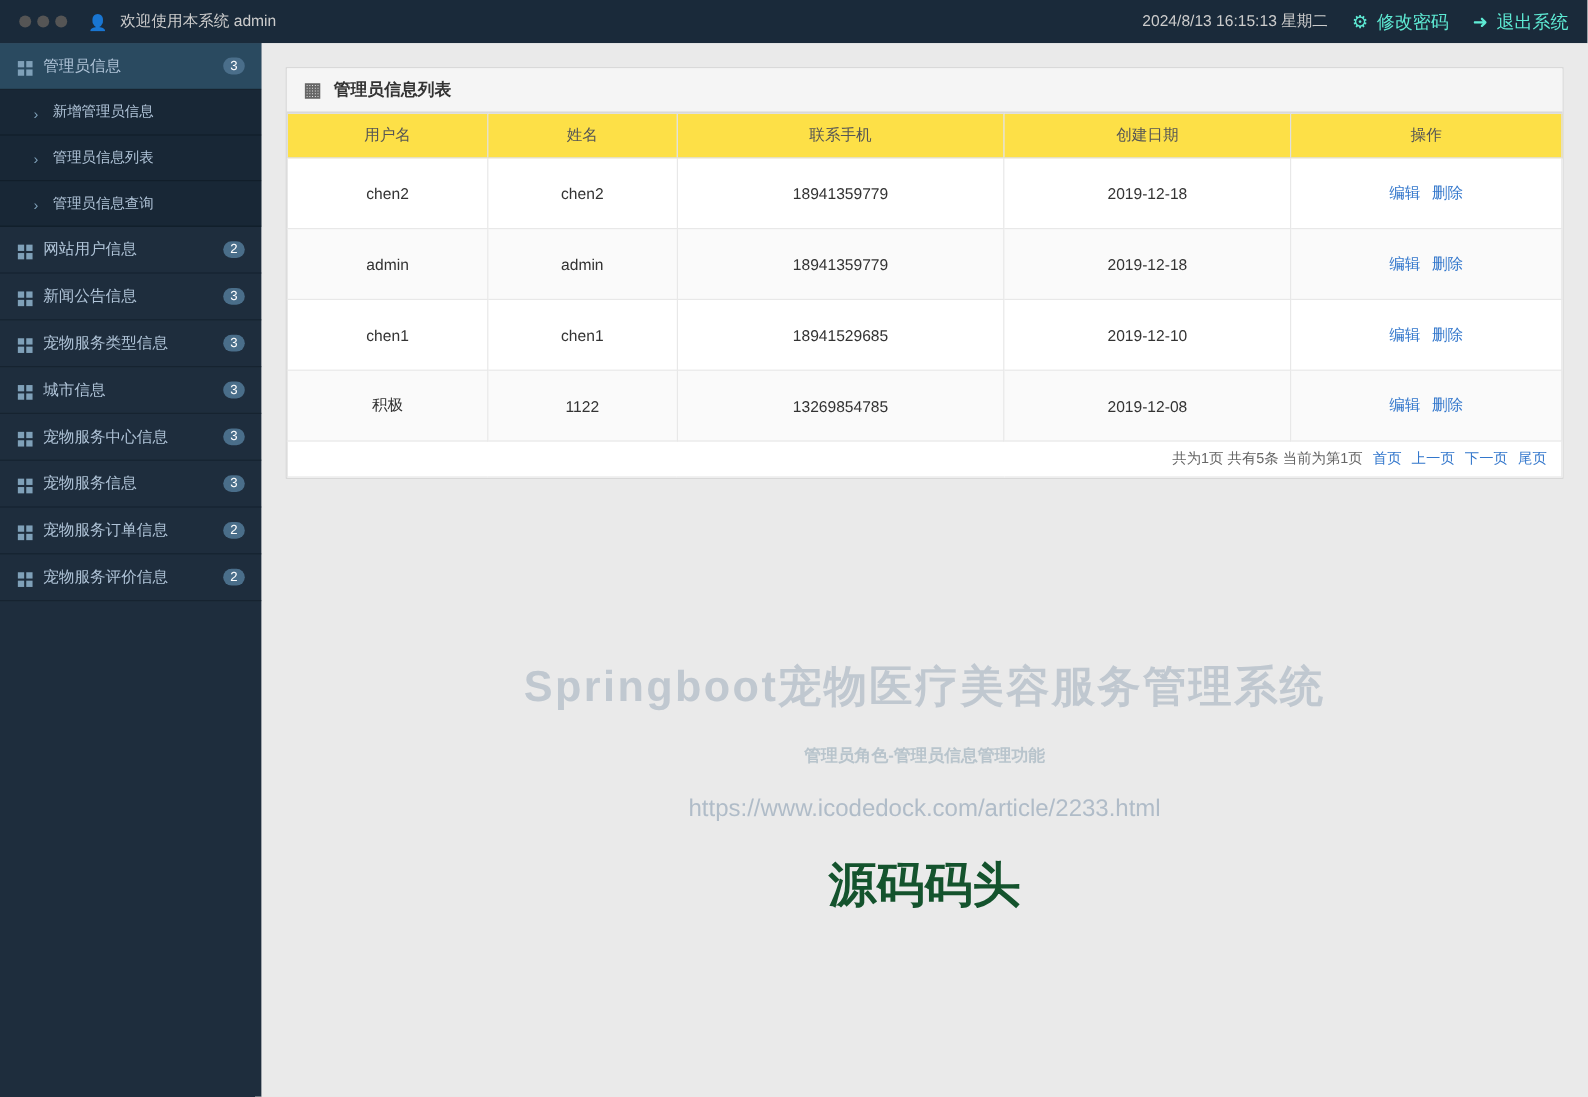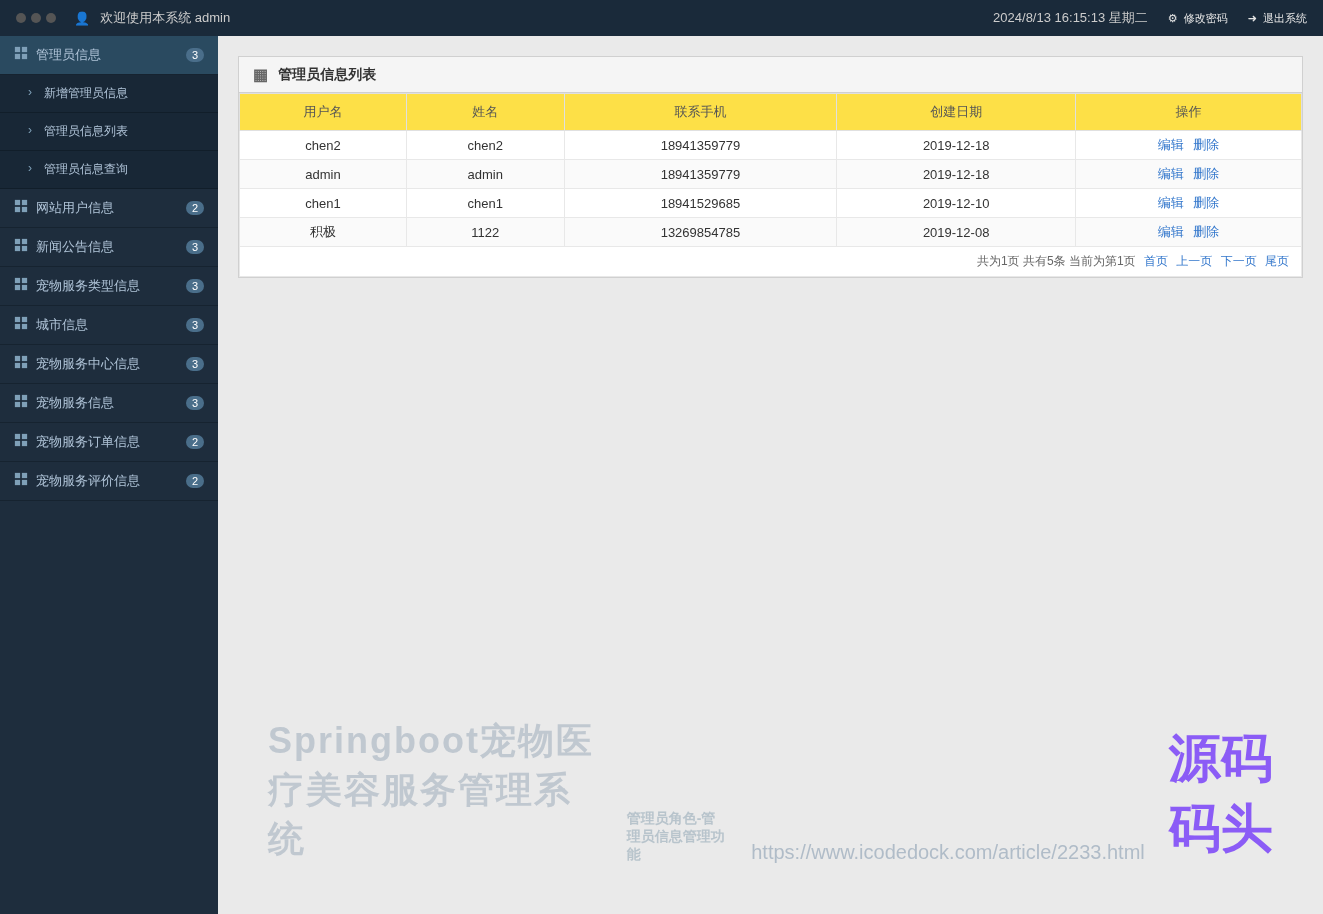--- a/index.html
+++ b/index.html
@@ -14,21 +14,21 @@
       justify-content: space-between;
       padding: 0 16px;
       color: #ccc;
       font-size: 13px;
       flex-shrink: 0;
     }
     .topbar-left { display: flex; align-items: center; gap: 10px; }
     .topbar-left .win-btns { display: flex; gap: 5px; margin-right: 8px; }
     .win-btn { width: 10px; height: 10px; border-radius: 50%; background: #555; }
     .topbar-right { display: flex; align-items: center; gap: 20px; }
-    .topbar-right a { color: #e5e5e5; text-decoration: none; font-size: 11px; cursor: pointer; }
+    .topbar-right a { color: #5eead4; text-decoration: none; font-size: 15px; cursor: pointer; }
     .gear-icon, .arrow-icon { display: inline-block; margin-right: 3px; }
 
     
     .layout { display: flex; flex: 1; }
 
     
     .sidebar {
       width: 218px;
       background: #1e2d3d;
       flex-shrink: 0;
@@ -38,21 +38,21 @@
     .sidebar-item {
       display: flex;
       align-items: center;
       justify-content: space-between;
       padding: 10px 14px;
       cursor: pointer;
       border-bottom: 1px solid #162330;
       transition: background 0.2s;
     }
     .sidebar-item.active { background: #2a4a60; }
-    .sidebar-item-left { display: flex; align-items: flex-start; gap: 8px; }
+    .sidebar-item-left { display: flex; align-items: flex-end; gap: 8px; }
     .sidebar-icon { width: 14px; height: 14px; display: inline-flex; align-items: center; justify-content: center; }
     .sidebar-icon svg { width: 14px; height: 14px; fill: #7fa0b8; }
     .badge {
       background: #4a6e8a;
       color: #fff;
       border-radius: 10px;
       padding: 1px 6px;
       font-size: 11px;
       min-width: 18px;
       text-align: center;
@@ -97,21 +97,21 @@
       background: #fde047;
     }
     th {
       padding: 9px 12px;
       border: 1px solid #e0e0e0;
       text-align: center;
       color: #555;
       font-weight: normal;
     }
     td {
-      padding: 5px 12px;
+      padding: 20px 12px;
       border: 1px solid #e8e8e8;
       text-align: center;
       color: #333;
     }
     tr:nth-child(even) td { background: #fafafa; }
     tr:nth-child(odd) td { background: #fff; }
     .action-edit { color: #3377cc; cursor: pointer; text-decoration: none; margin-right: 6px; }
     .action-delete { color: #3377cc; cursor: pointer; text-decoration: none; }
 
     
@@ -120,44 +120,44 @@
       padding: 6px 12px;
       font-size: 12px;
       color: #666;
     }
     .pagination-row a { color: #3377cc; cursor: pointer; text-decoration: none; margin-left: 5px; }
 
     
     .watermark-area {
       flex: 1;
       display: flex;
-      flex-direction: row;
-      align-items: flex-end;
+      flex-direction: column;
+      align-items: center;
       justify-content: center;
       padding: 30px;
       gap: 24px;
     }
     .watermark-title {
       font-size: 36px;
       color: #c0c8d0;
       font-weight: bold;
       letter-spacing: 2px;
     }
     .watermark-subtitle {
       font-size: 14px;
       color: #b8c4cc;
       font-weight: bold;
     }
     .watermark-url {
       font-size: 20px;
       color: #b0bcc8;
     }
     .watermark-brand {
-      font-size: 52px;
-      color: #8b5cf6;
+      font-size: 40px;
+      color: #14532d;
       font-weight: bold;
     }
   </style>
 </head>
 <body>
 
 <div class="topbar">
   <div class="topbar-left">
     <div class="win-btns">
       <div class="win-btn"></div>

